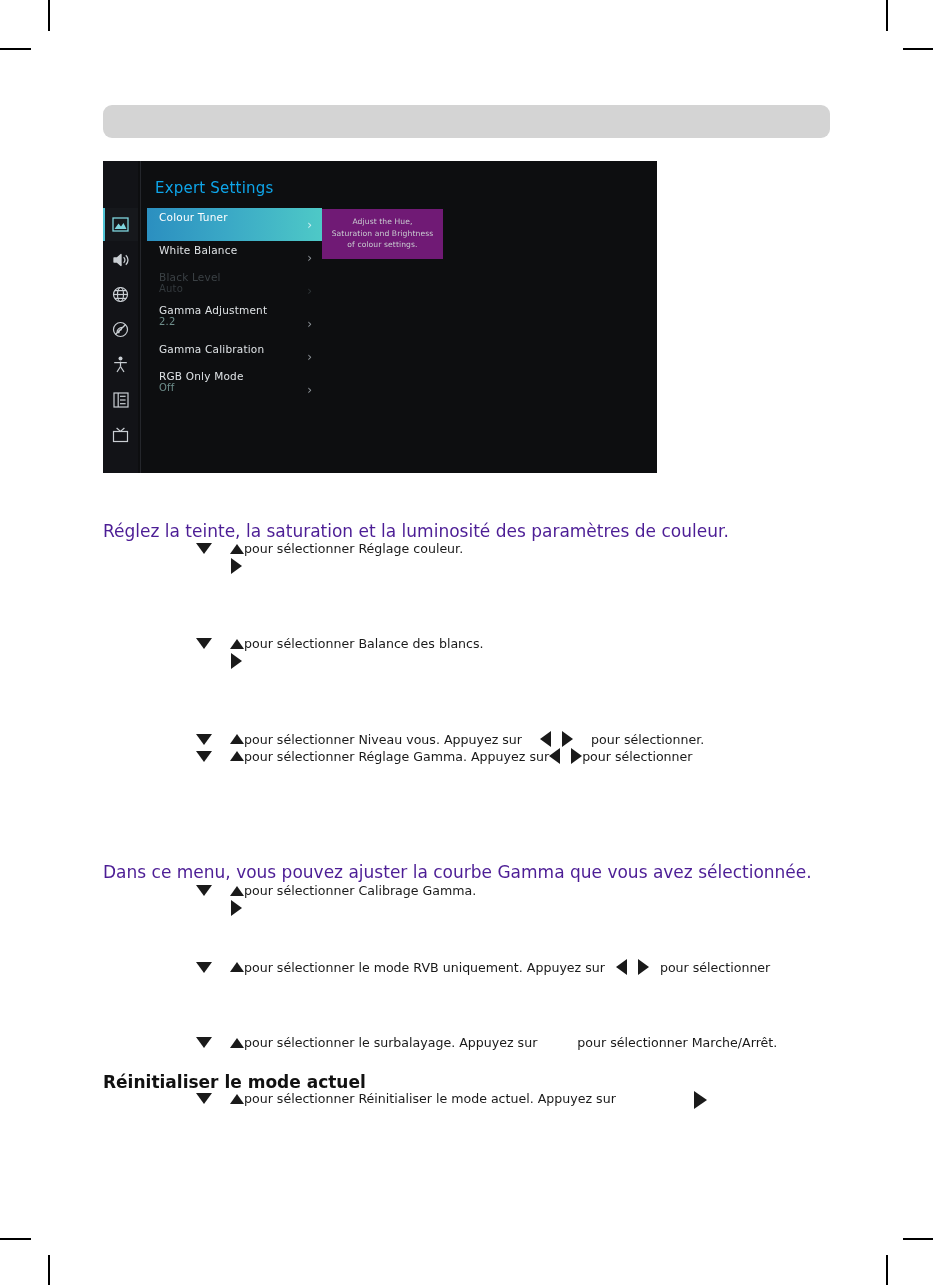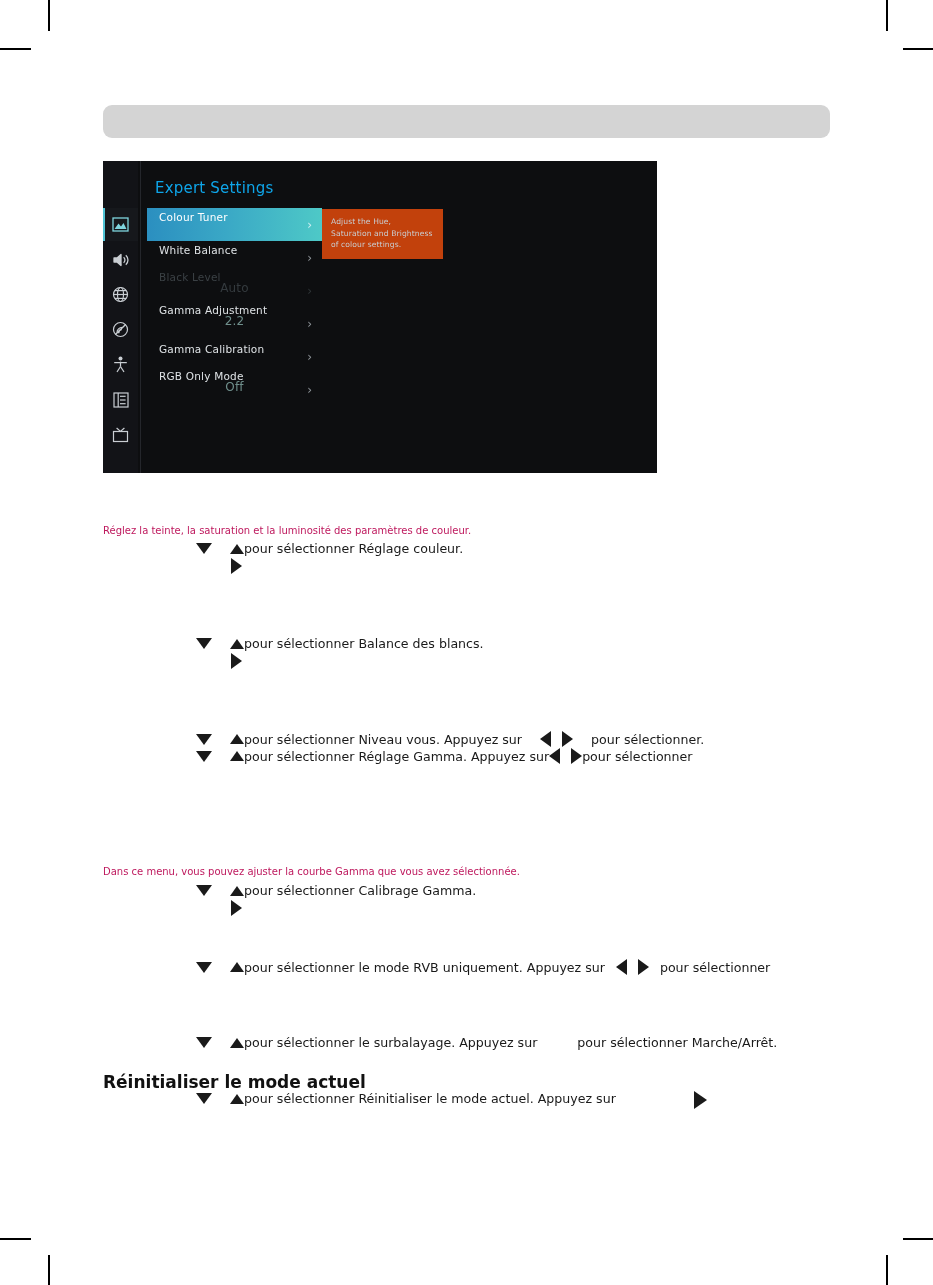--- a/index.html
+++ b/index.html
@@ -121,25 +121,24 @@
     flex-direction: column;
     justify-content: center;
   }
   .menu-row .lbl {
     font-size: 10.5px;
     color: #dfe3e6;
     line-height: 12px;
     letter-spacing: .2px;
   }
   .menu-row .sub {
-    font-size: 12px;
+    font-size: 10px;
     color: #6f8f8c;
     line-height: 11px;
     letter-spacing: .2px;
-    text-align: center;
   }
   .menu-row .chev {
     position: absolute;
     right: 10px;
     top: 50%;
     transform: translateY(-50%);
     font-size: 12px;
     color: #8e9499;
     line-height: 1;
   }
@@ -151,37 +150,38 @@
   .menu-row.disabled .lbl { color: #3b4145; }
   .menu-row.disabled .sub { color: #343a3e; }
   .menu-row.disabled .chev { color: #2f3538; }
 
   .tooltip {
     position: absolute;
     left: 219px;
     top: 48px;
     width: 121px;
     height: 50px;
-    background: #c2410c;
+    background: #701a75;
     padding: 7px 9px;
     box-sizing: border-box;
+    text-align: center;
   }
   .tooltip .tt-text {
     font-size: 7.6px;
     line-height: 11.5px;
     color: #c9cdd1;
     letter-spacing: .1px;
   }
 
   
   .body-text {
     position: absolute;
     font-family: "DejaVu Sans", sans-serif;
-    font-size: 10px;
-    color: #be185d;
+    font-size: 17px;
+    color: #4c1d95;
     line-height: 16px;
     white-space: nowrap;
   }
   .h-intro { left: 103px; }
   .sect-head {
     position: absolute;
     left: 103px;
     font-size: 17px;
     font-weight: bold;
     color: #111;

